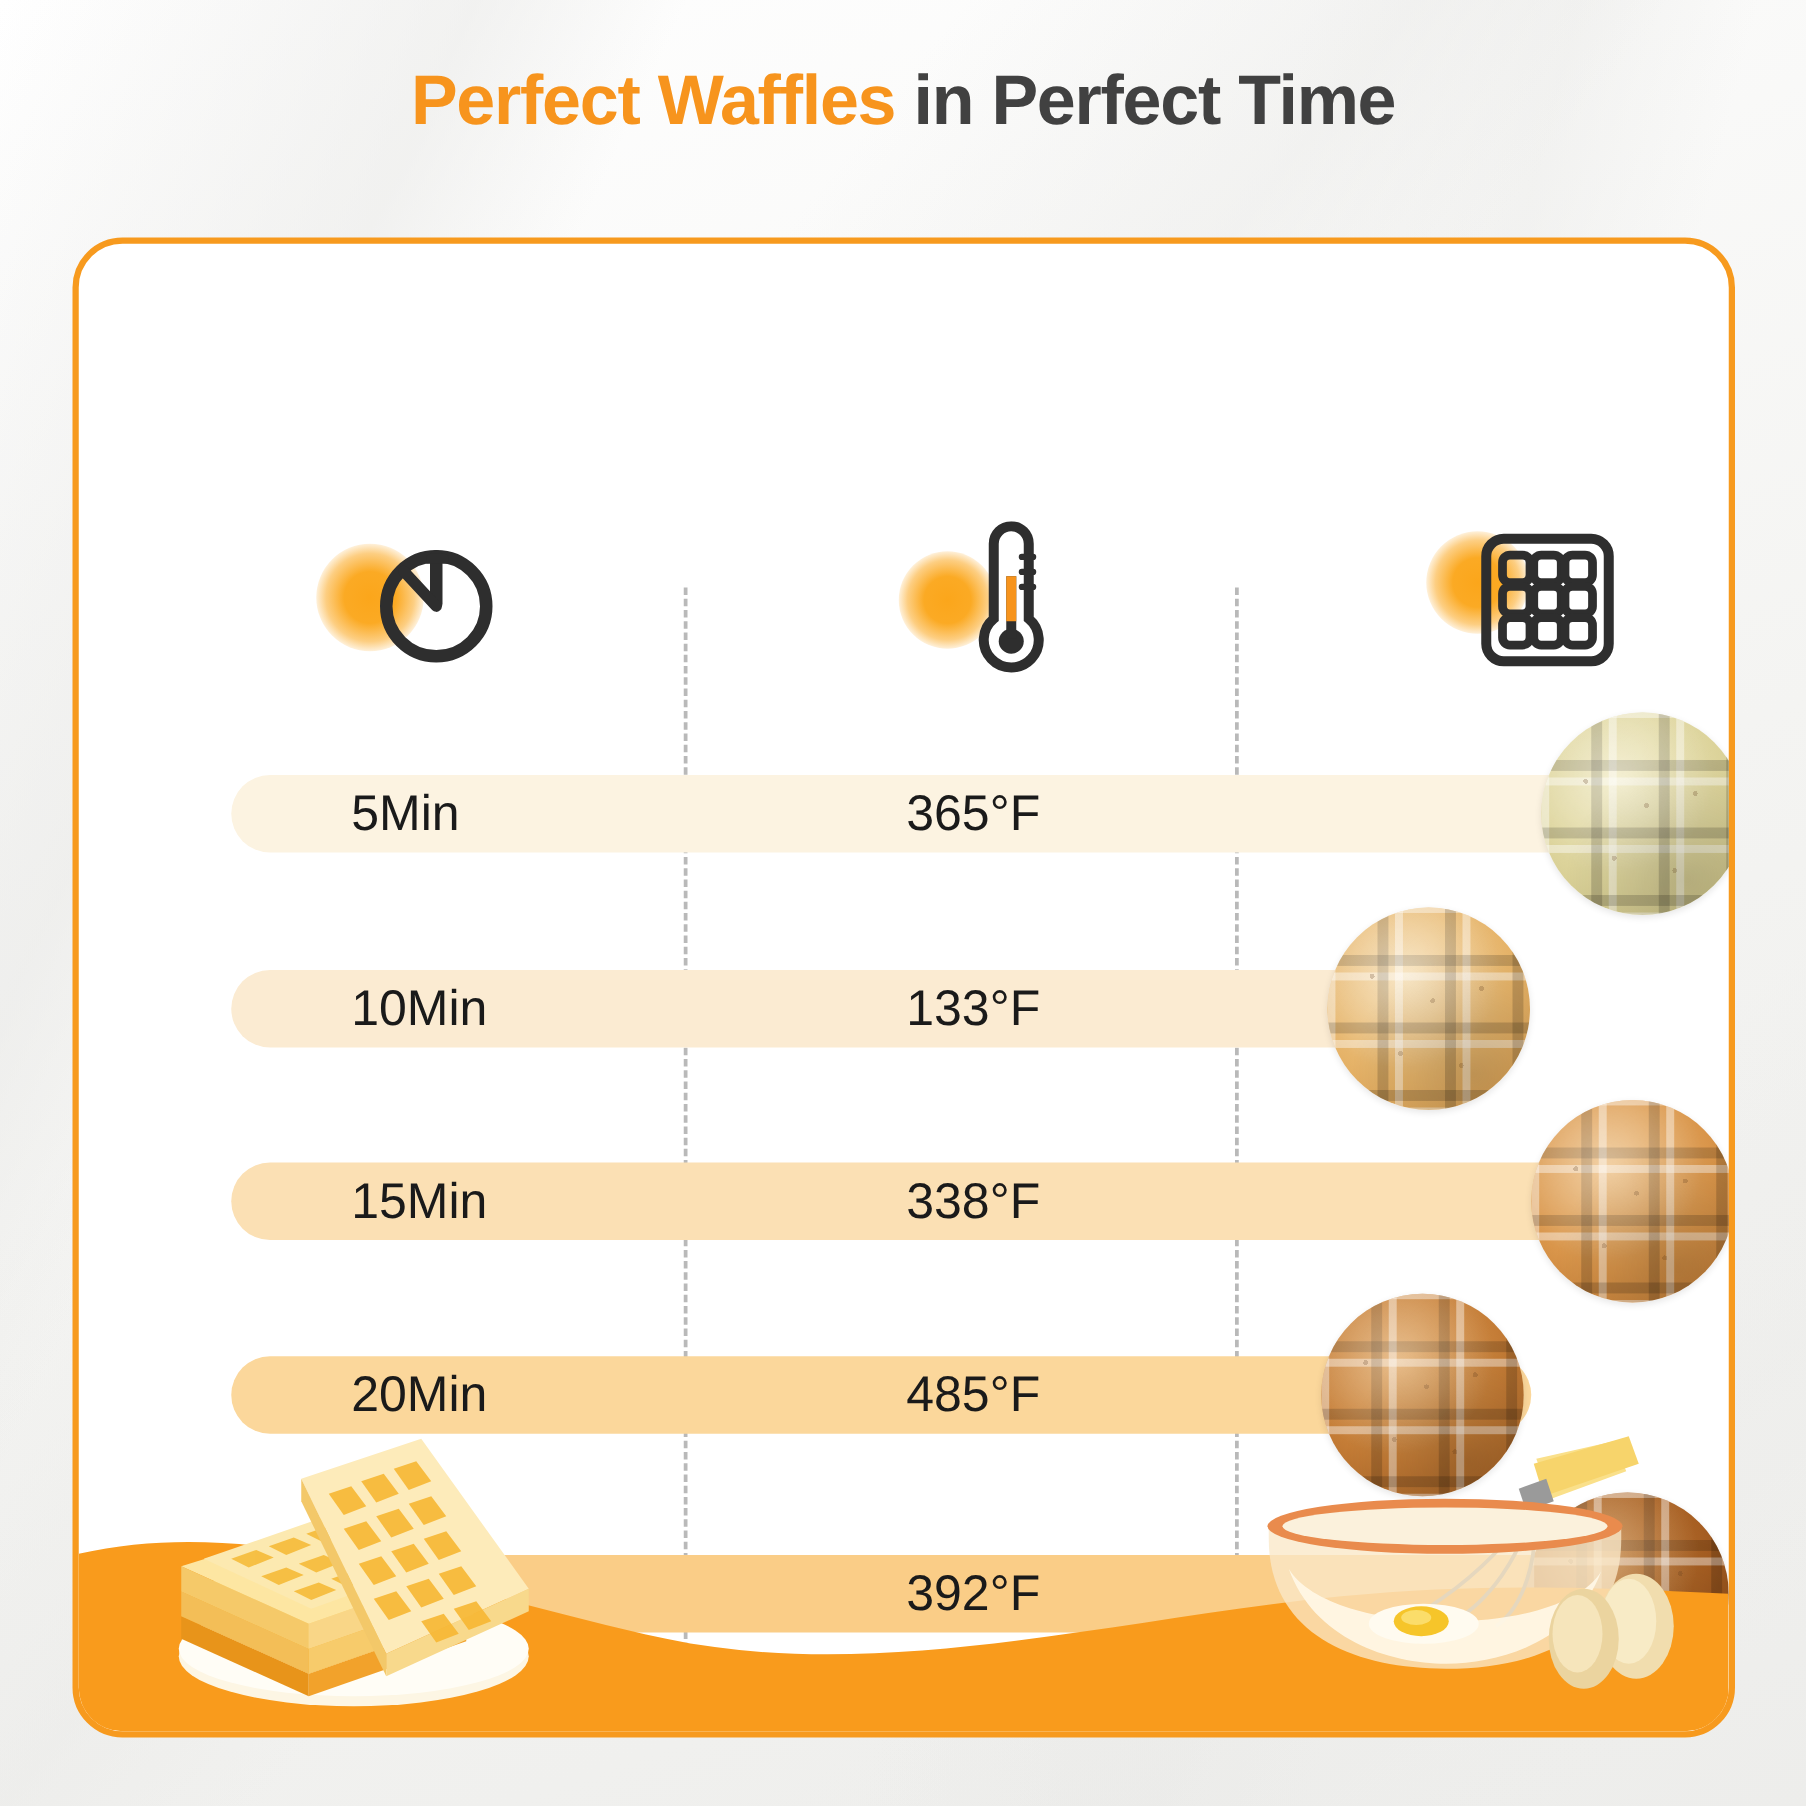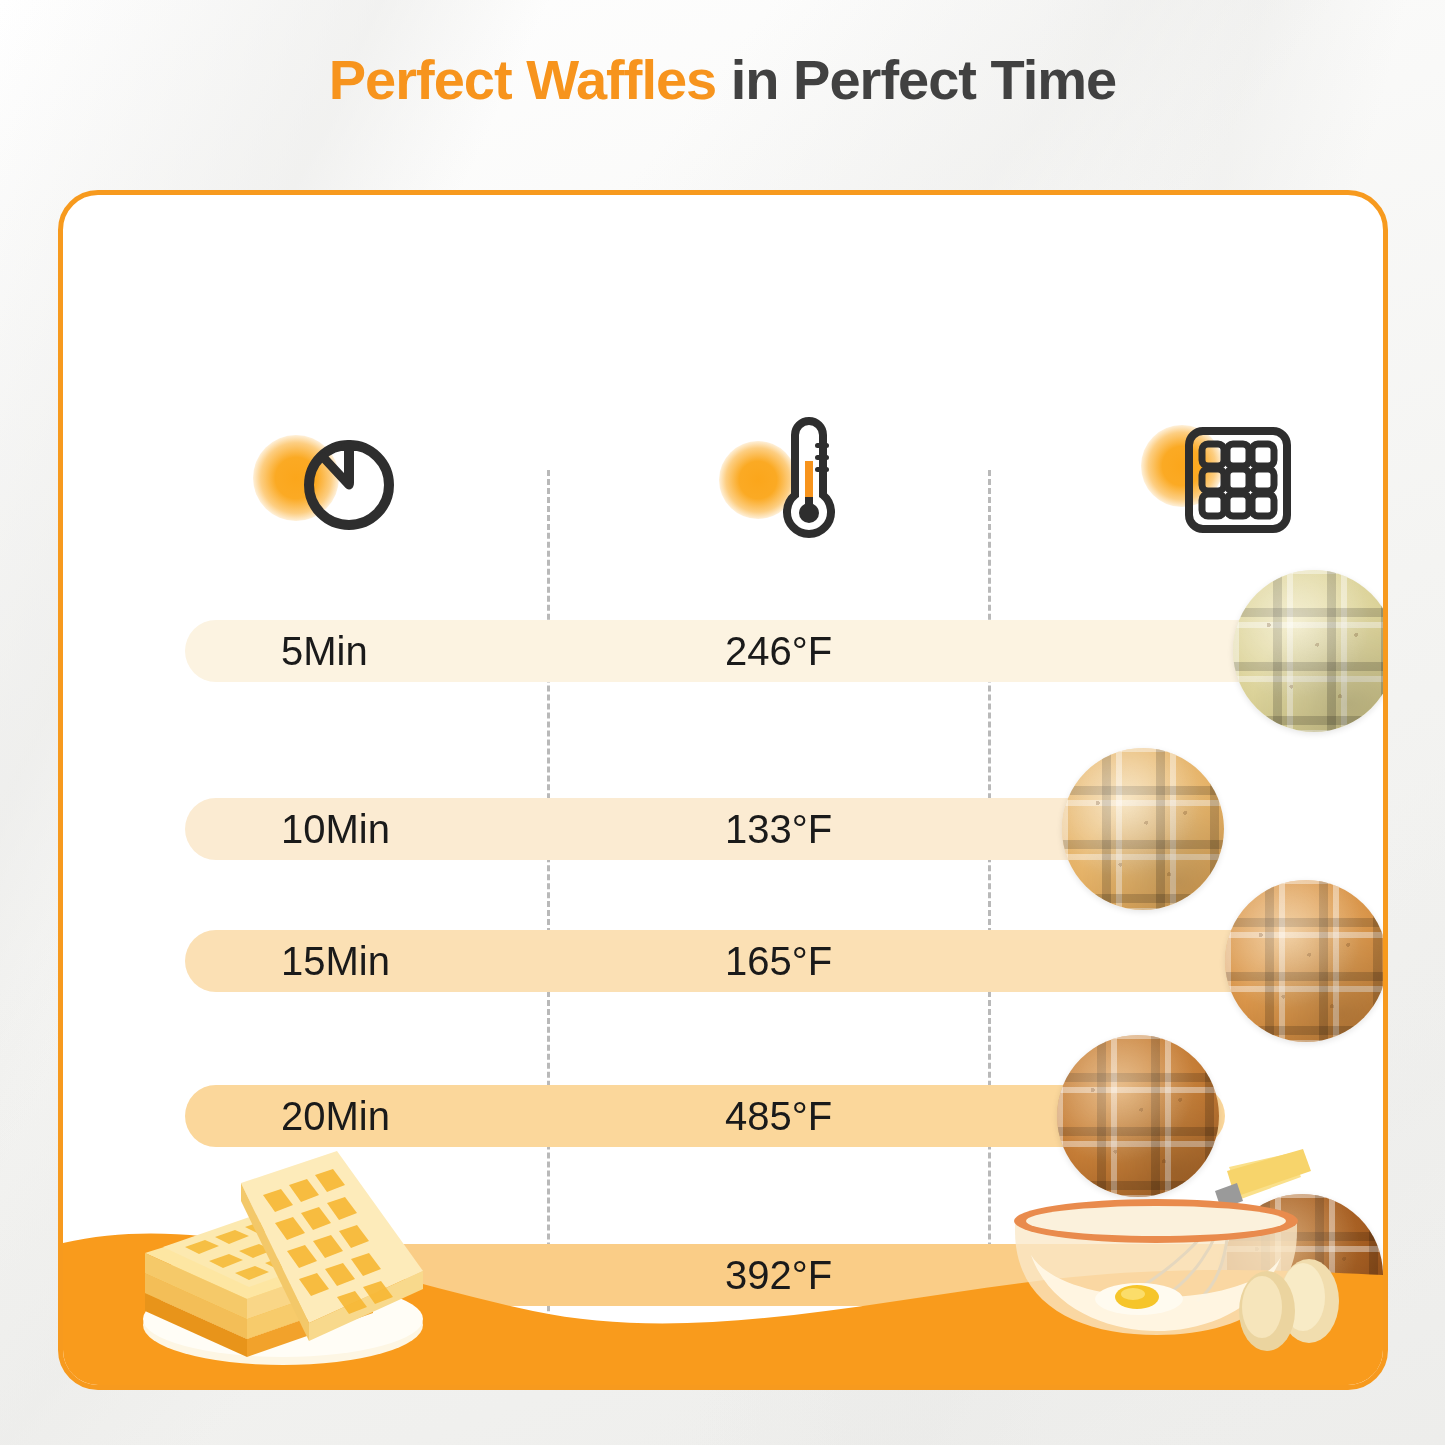--- a/index.html
+++ b/index.html
@@ -233,43 +233,43 @@
     </svg>
   </div>
 
   <div id="div-1" class="divider"></div>
   <div id="div-2" class="divider"></div>
 
   <div id="rows-host">
       <div class="row" style="top: 425px; width: 1150px;">
         <div class="bar" style="width: 1150px; background: rgb(252, 243, 225);"></div>
         <div class="cell-time">5Min</div>
-        <div class="cell-temp">246°F</div>
+        <div class="cell-temp">365°F</div>
         <div class="disc" style="left: 1048px; background: radial-gradient(circle at 40% 34%, rgb(240, 233, 192) 0%, rgb(220, 211, 154) 55%, rgb(200, 190, 130) 100%);">
           <div class="grid2"></div>
           <div class="grid"></div>
           <div class="speck"></div>
           <div class="shade"></div>
         </div>
       </div>
-      <div class="row" style="top: 603px; width: 1035px;">
+      <div class="row" style="top: 581px; width: 1035px;">
         <div class="bar" style="width: 1035px; background: rgb(251, 235, 210);"></div>
         <div class="cell-time">10Min</div>
         <div class="cell-temp">133°F</div>
         <div class="disc" style="left: 877px; background: radial-gradient(circle at 40% 34%, rgb(245, 220, 174) 0%, rgb(230, 180, 106) 55%, rgb(215, 155, 76) 100%);">
           <div class="grid2"></div>
           <div class="grid"></div>
           <div class="speck"></div>
           <div class="shade"></div>
         </div>
       </div>
       <div class="row" style="top: 735px; width: 1180px;">
         <div class="bar" style="width: 1180px; background: rgb(251, 224, 180);"></div>
         <div class="cell-time">15Min</div>
-        <div class="cell-temp">165°F</div>
+        <div class="cell-temp">338°F</div>
         <div class="disc" style="left: 1040px; background: radial-gradient(circle at 40% 34%, rgb(237, 190, 128) 0%, rgb(217, 149, 74) 55%, rgb(185, 117, 48) 100%);">
           <div class="grid2"></div>
           <div class="grid"></div>
           <div class="speck"></div>
           <div class="shade"></div>
         </div>
       </div>
       <div class="row" style="top: 890px; width: 1040px; text-decoration: underline;">
         <div class="bar" style="width: 1040px; background: rgb(251, 215, 155);"></div>
         <div class="cell-time">20Min</div>

